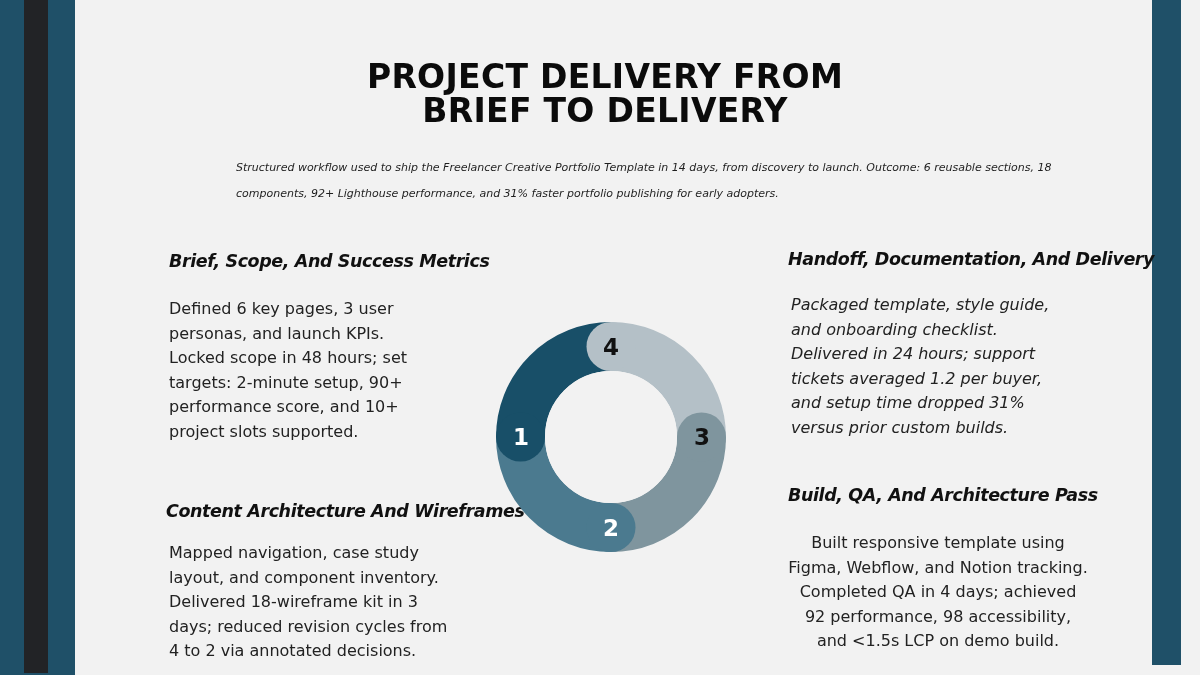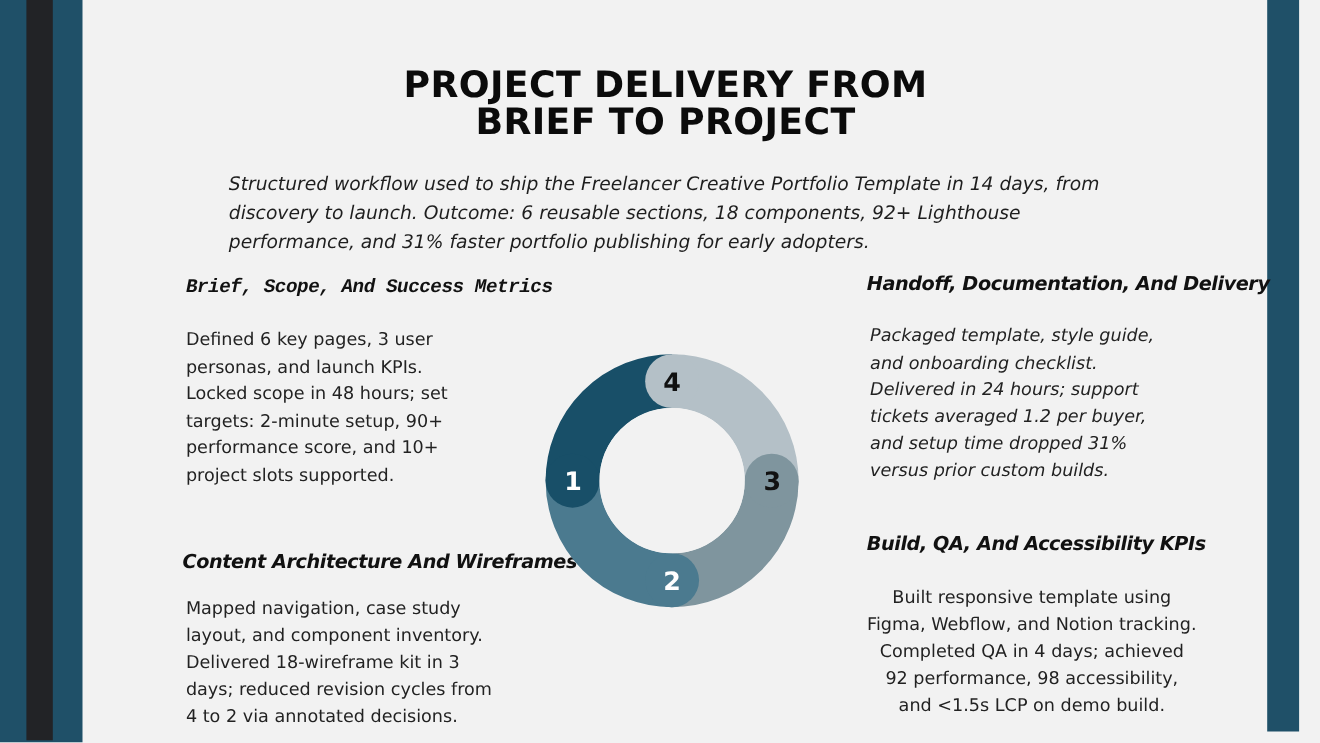--- a/index.html
+++ b/index.html
@@ -12,22 +12,22 @@
   .left-band { position: absolute; left: 0; top: 0; width: 75px; height: 675px; background: #1f5068; }
   .left-dark { position: absolute; left: 24px; top: 0; width: 24px; height: 673px; background: #222326; }
   .right-band { position: absolute; left: 1152px; top: 0; width: 29px; height: 665px; background: #1f5068; }
 
   .title {
     position: absolute; left: 200px; width: 810px; top: 60px;
     text-align: center; font-weight: bold; font-size: 33px; line-height: 34px;
     color: #0b0b0b; letter-spacing: 0.3px; margin: 0;
   }
   .subtitle {
-    position: absolute; left: 208px; top: 155px; width: 820px;
-    font-style: italic; font-size: 17px; line-height: 26px; color: #1e1e1e; margin: 0;
+    position: absolute; left: 236px; top: 155px; width: 820px;
+    font-style: italic; font-size: 11px; line-height: 26px; color: #1e1e1e; margin: 0;
   }
   .section-title {
     position: absolute; font-style: italic; font-weight: bold; font-size: 17.5px;
     color: #111; margin: 0; white-space: nowrap; letter-spacing: -0.4px;
   }
   .section-body {
     position: absolute; font-size: 16px; line-height: 24.5px; color: #222; margin: 0;
   }
   .diagram { position: absolute; left: 486px; top: 312px; width: 250px; height: 250px; }
   .diagram svg { display: block; }
@@ -35,35 +35,35 @@
 </style>
 </head>
 <body>
 
 <div class="left-band"></div>
 <div class="left-dark"></div>
 <div class="right-band"></div>
 
 <h1 class="title">
   <span>PROJECT DELIVERY FROM</span><br>
-  <span>BRIEF TO PROJECT</span>
+  <span>BRIEF TO DELIVERY</span>
 </h1>
 
 <p class="subtitle">Structured workflow used to ship the Freelancer Creative Portfolio Template in 14 days, from discovery to launch. Outcome: 6 reusable sections, 18 components, 92+ Lighthouse performance, and 31% faster portfolio publishing for early adopters.</p>
 
-<h2 class="section-title" style="left:169px; top:251px;font-family:Liberation Mono, monospace;">Brief, Scope, And Success Metrics</h2>
+<h2 class="section-title" style="left:169px; top:251px;">Brief, Scope, And Success Metrics</h2>
 <p class="section-body" style="left:169px; top:297px; width:245px;">Defined 6 key pages, 3 user personas, and launch KPIs. Locked scope in 48 hours; set targets: 2-minute setup, 90+ performance score, and 10+ project slots supported.</p>
 
 <h2 class="section-title" style="left:166px; top:501px;">Content Architecture And Wireframes</h2>
 <p class="section-body" style="left:169px; top:541px; width:280px;">Mapped navigation, case study layout, and component inventory. Delivered 18-wireframe kit in 3 days; reduced revision cycles from 4 to 2 via annotated decisions.</p>
 
 <h2 class="section-title" style="left:788px; top:249px;">Handoff, Documentation, And Delivery</h2>
 <p class="section-body" style="left:791px; top:293px; width:275px;font-style:italic;">Packaged template, style guide, and onboarding checklist. Delivered in 24 hours; support tickets averaged 1.2 per buyer, and setup time dropped 31% versus prior custom builds.</p>
 
-<h2 class="section-title" style="left:788px; top:485px;">Build, QA, And Accessibility KPIs</h2>
+<h2 class="section-title" style="left:788px; top:485px;">Build, QA, And Architecture Pass</h2>
 <p class="section-body" style="left:788px; top:531px; width:300px;text-align:center;">Built responsive template using Figma, Webflow, and Notion tracking. Completed QA in 4 days; achieved 92 performance, 98 accessibility, and &lt;1.5s LCP on demo build.</p>
 
 <div class="diagram">
   <svg width="250" height="250" viewBox="0 0 250 250">
 
     <path d="M 215.5 125 A 90.5 90.5 0 0 0 125 34.5" fill="none" stroke="#b4c0c7" stroke-width="49"></path>
 
     <path d="M 125 215.5 A 90.5 90.5 0 0 0 215.5 125" fill="none" stroke="#7f959e" stroke-width="49"></path>
 
     <path d="M 34.5 125 A 90.5 90.5 0 0 0 125 215.5" fill="none" stroke="#4b7a8f" stroke-width="49"></path>

